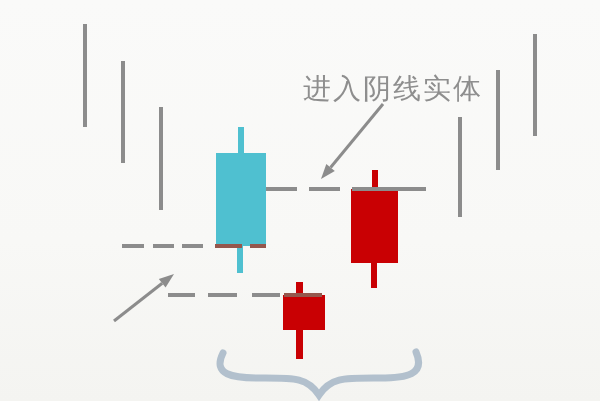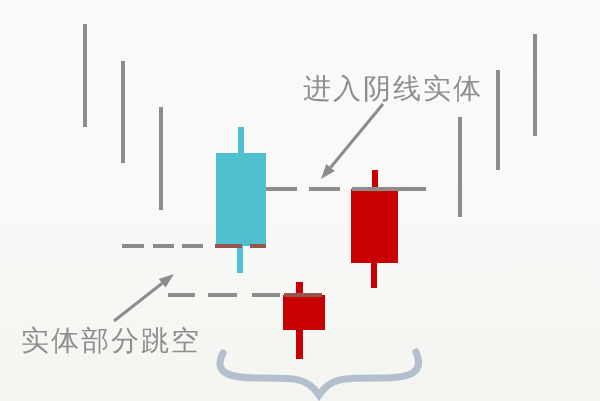--- a/index.html
+++ b/index.html
@@ -61,14 +61,13 @@
       <rect x="352" y="187" width="74" height="4" fill="#8c8c8c"></rect>
       <line x1="383" y1="104" x2="330.5572047501333" y2="167.43886522161299" stroke="#8c8c8c" stroke-width="3"></line>
       <polygon points="321,179 326.318121998058,163.93455681323078 334.79628750220854,170.9431736299952" fill="#8c8c8c"></polygon>
       <line x1="114" y1="321" x2="162.19157919706518" y2="283.2499296289656" stroke="#8c8c8c" stroke-width="3"></line>
       <polygon points="174,274 165.58322006101923,287.57968392337506 158.79993833311113,278.9201753345562" fill="#8c8c8c"></polygon>
       <path d="M 223,353 C 212,375 233,378 259,378 C 294,378 307,377 319,395 C 331,377 344,378 380,378 C 406,378 426,375 416,352" fill="none" stroke="#b2c0cd" stroke-width="7" stroke-linecap="round"></path>
     </svg>
 
   <div class="label label-enter">进入阴线实体</div>
 
-  <div class="label label-gap">实体部分跳空</div>
 </div>
 
 </body></html>

